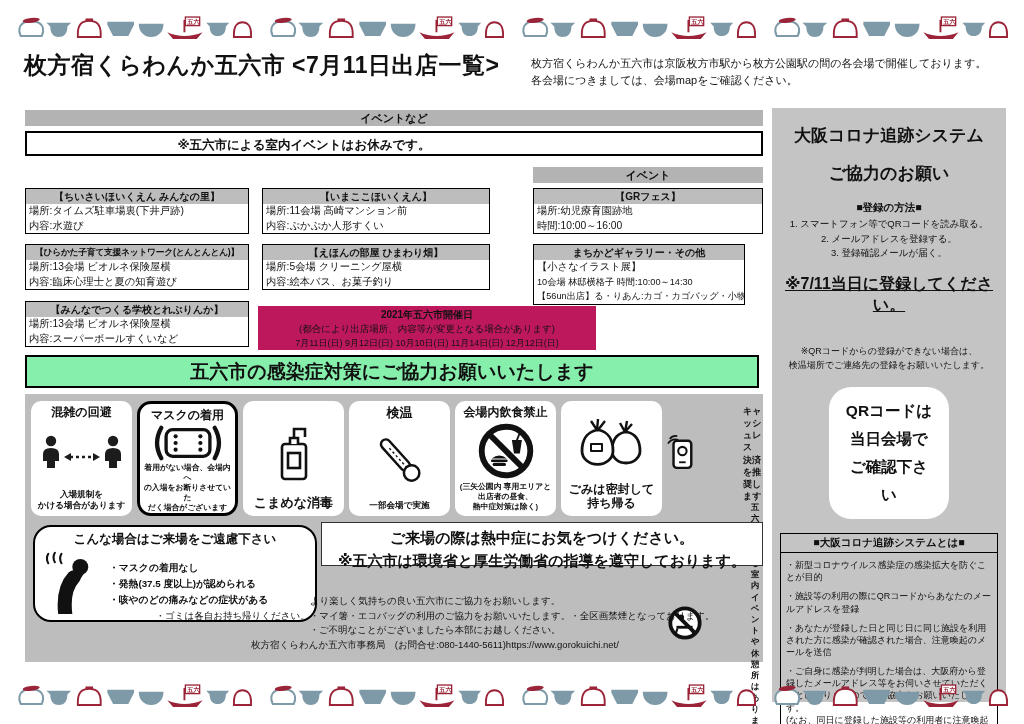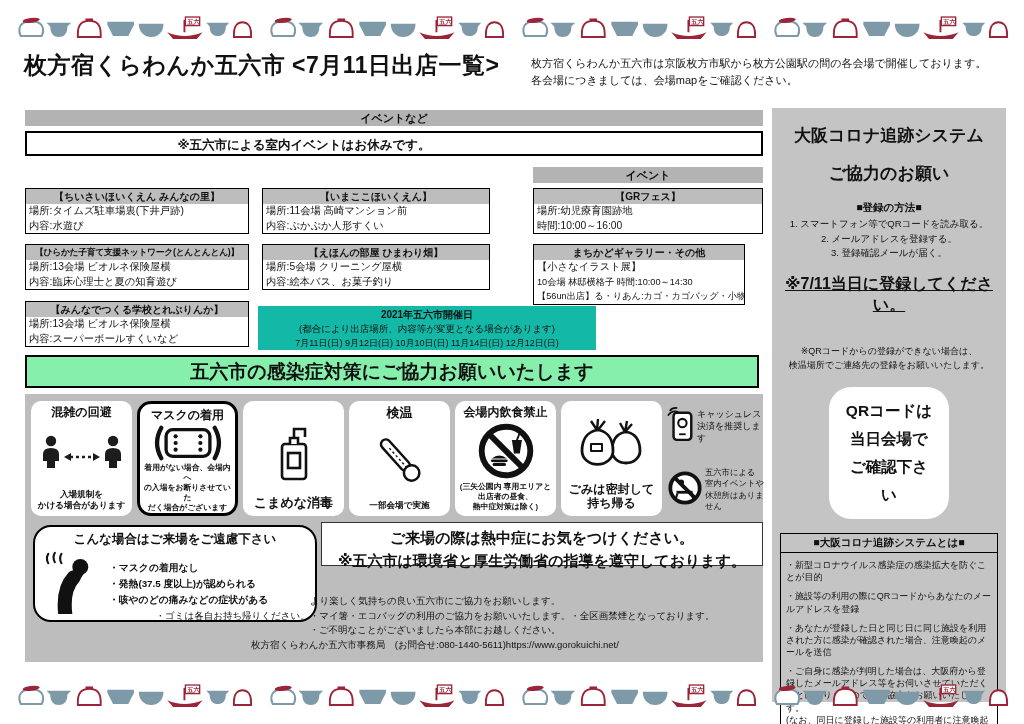--- a/index.html
+++ b/index.html
@@ -15,37 +15,37 @@
   .desc{left:531px;top:55px;width:486px;font-size:11px;line-height:1.5;}
   
   .bar{background:#b3b3b3;height:16px;font-size:11px;font-weight:bold;text-align:center;line-height:16px;}
   .notice-box{border:2px solid #000;height:25px;line-height:25px;font-size:12.5px;font-weight:bold;text-align:center;box-sizing:border-box;padding-right:180px;}
   
   .booth{border:1.2px solid #000;background:#fff;box-sizing:border-box;}
   .booth-head{display:block;background:#bdbdbd;font-size:10px;font-weight:bold;text-align:center;line-height:15px;white-space:nowrap;overflow:hidden;}
   .booth-head.tight{font-size:8.8px;letter-spacing:-.3px;}
   .booth-line{display:block;font-size:10.3px;line-height:14.5px;padding:0 3px;white-space:nowrap;overflow:hidden;}
   .booth-line.shrink{font-size:9.2px;}
-  .schedule{background:#14b8a6;font-size:9.5px;line-height:14px;text-align:center;padding-top:2px;box-sizing:border-box;}
+  .schedule{background:#be185d;font-size:9.5px;line-height:14px;text-align:center;padding-top:2px;box-sizing:border-box;}
   .schedule .t{font-weight:bold;font-size:10px;}
   .schedule .d{white-space:nowrap;font-size:9px;}
   
   .banner{border:2px solid #000;font-size:19px;font-weight:bold;text-align:center;line-height:30px;box-sizing:border-box;background:#86efac;}
   
   .gray-section{background:#bdbdbd;}
   .cards{position:absolute;left:6px;top:7px;display:flex;gap:5px;}
   .card{width:101px;height:115px;background:#fff;border-radius:10px;display:flex;flex-direction:column;align-items:center;padding:5px 2px;box-sizing:border-box;}
   .card.mask{border:3px solid #000;border-radius:14px;}
   .card-title{font-size:12px;font-weight:bold;text-align:center;line-height:1.15;}
   .cap{font-size:8.6px;font-weight:bold;text-align:center;line-height:1.3;}
   .cap.tiny{font-size:7.8px;}
   .grow{flex:1;display:flex;align-items:center;justify-content:center;}
   .misc-col{width:98px;display:flex;flex-direction:column;justify-content:space-between;padding:4px 0;box-sizing:border-box;}
   .misc-row{display:flex;align-items:center;gap:2px;}
-  .misc-txt{font-size:9px;font-weight:normal;line-height:1.35;}
+  .misc-txt{font-size:9px;font-weight:bold;line-height:1.35;margin-left:46px;}
   .misc-txt.s{font-size:8.3px;}
   
   .refrain{border:2.5px solid #000;border-radius:18px;background:#fff;box-sizing:border-box;padding:4px 6px;}
   .refrain-title{font-size:12.5px;font-weight:bold;text-align:center;}
   .refrain-row{display:flex;align-items:center;gap:12px;margin-top:2px;}
   .refrain-bullets{font-size:9.8px;font-weight:bold;line-height:1.6;}
   
   .heat{background:#fff;border:1.5px solid #333;font-size:15px;font-weight:bold;text-align:center;line-height:1.5;padding-top:4px;box-sizing:border-box;}
   
   .footer{font-size:9.5px;line-height:1.55;text-align:center;}

